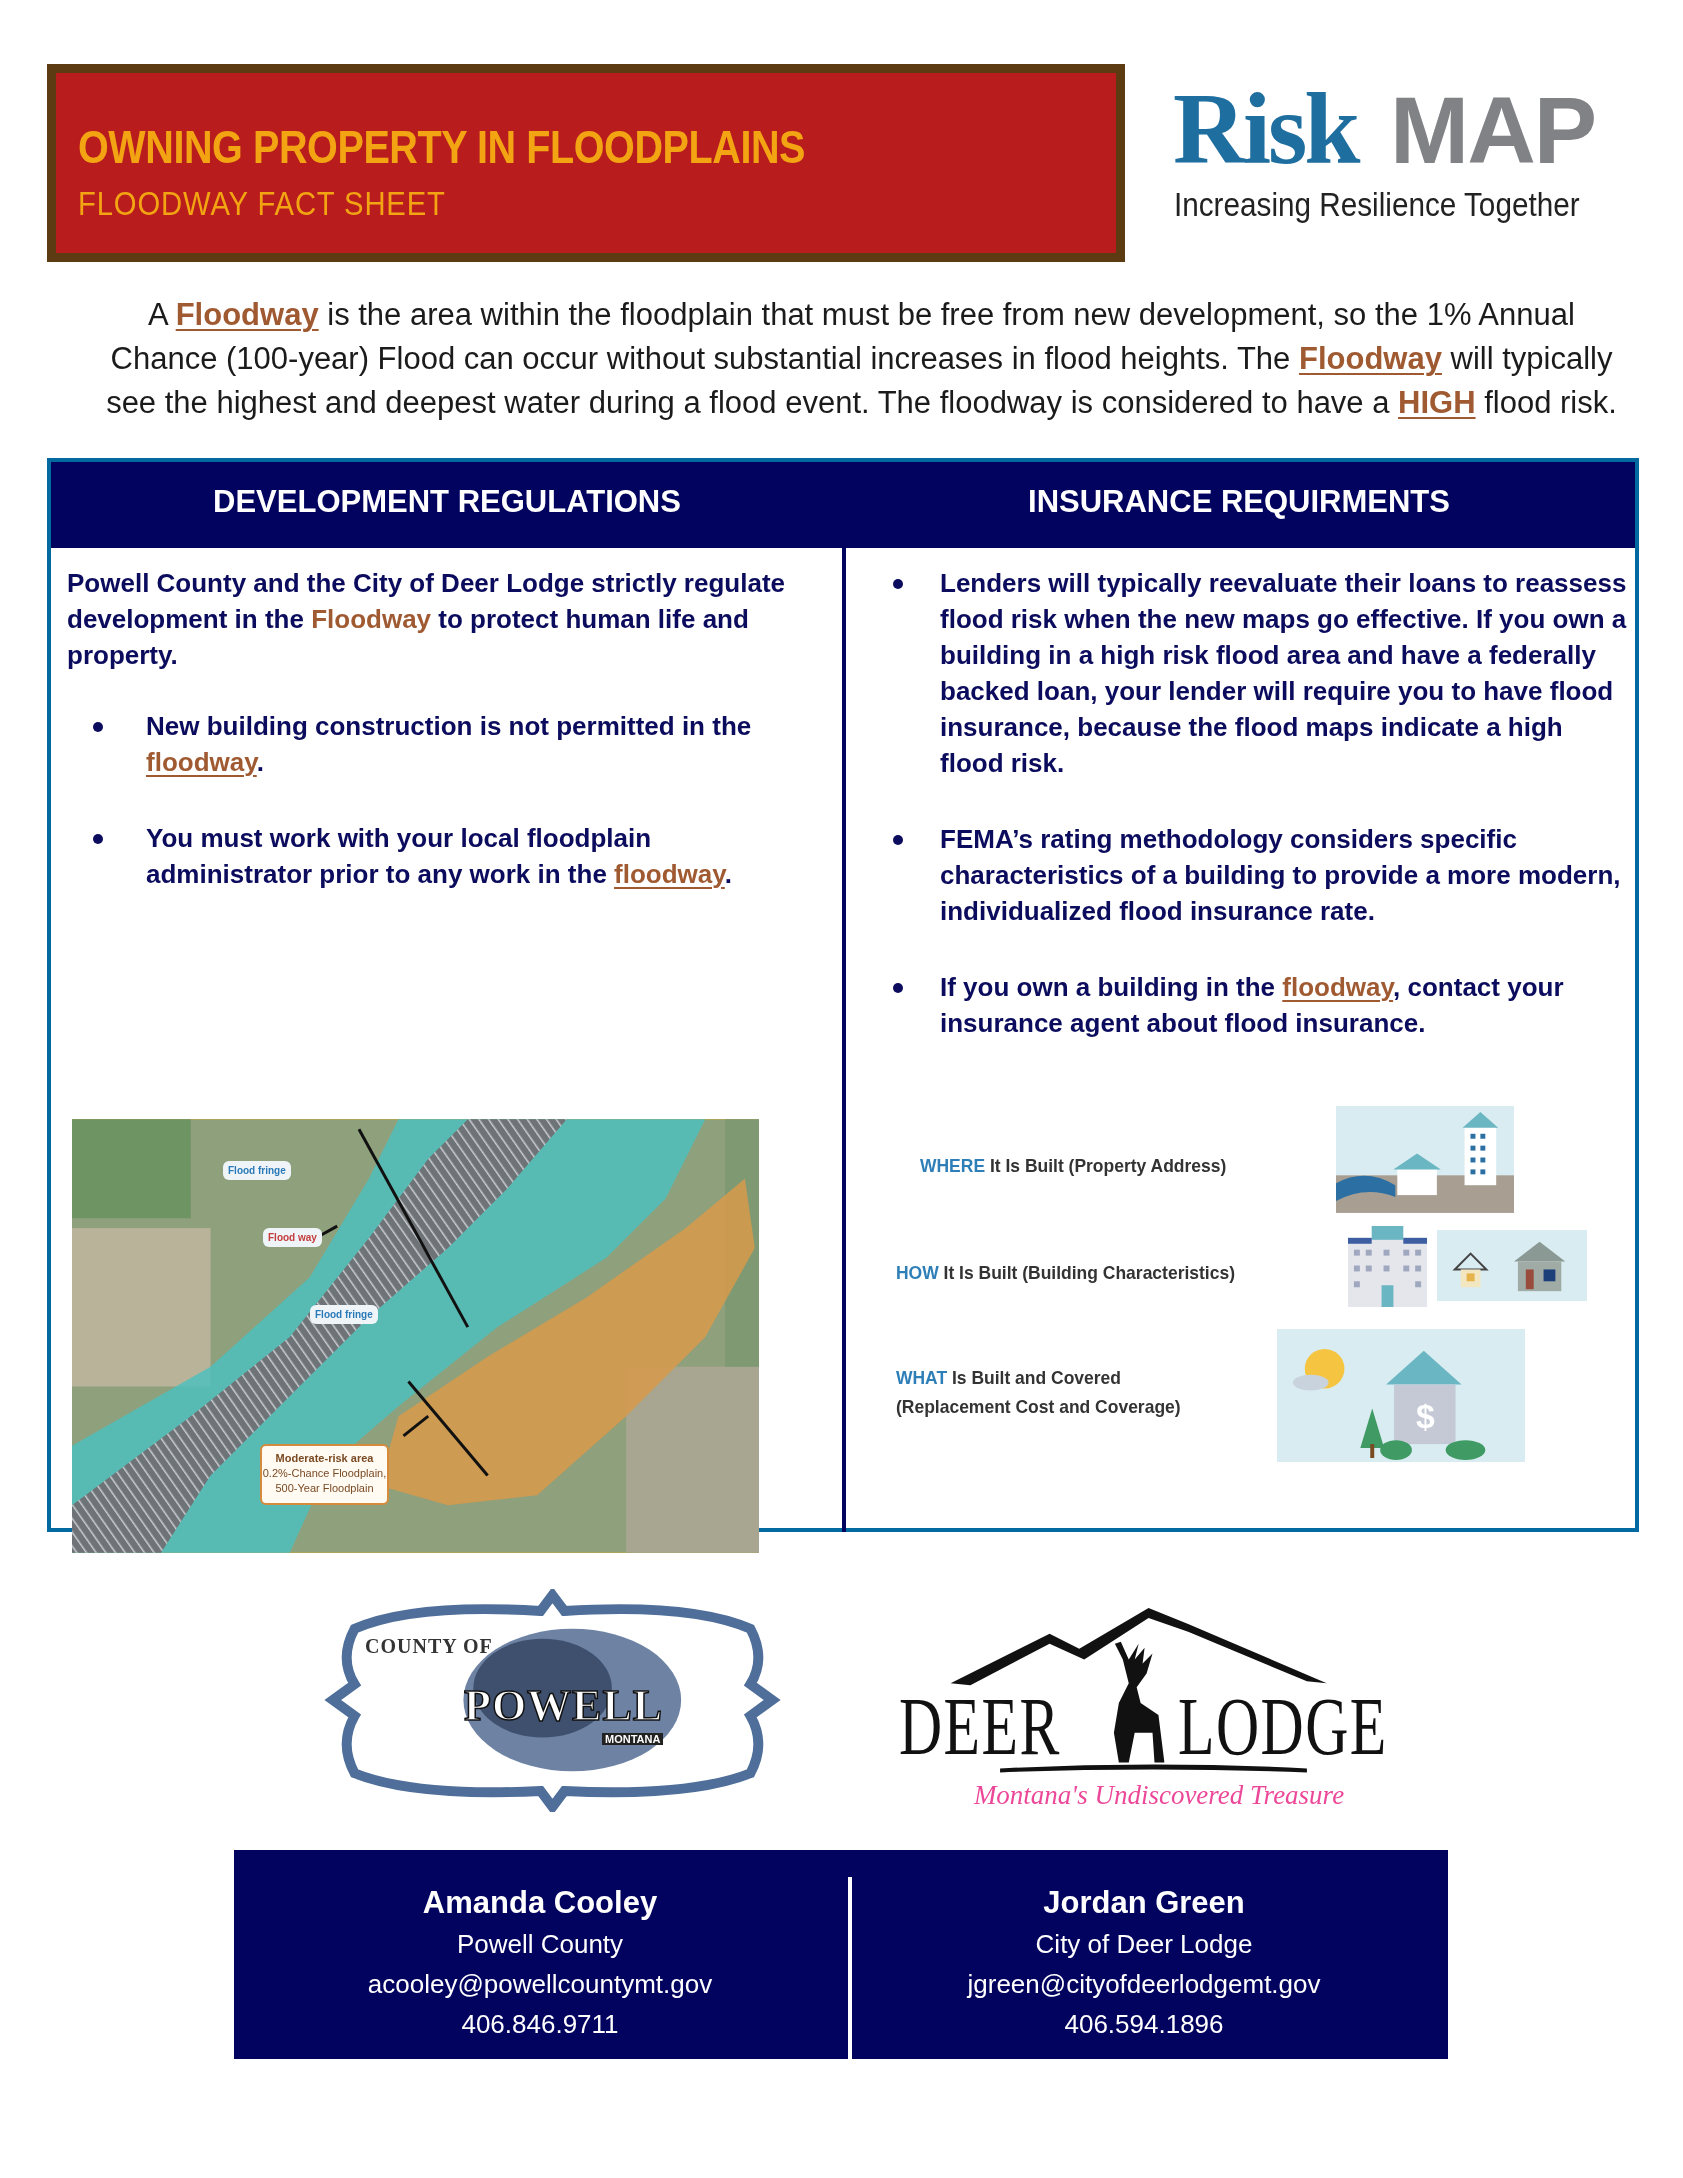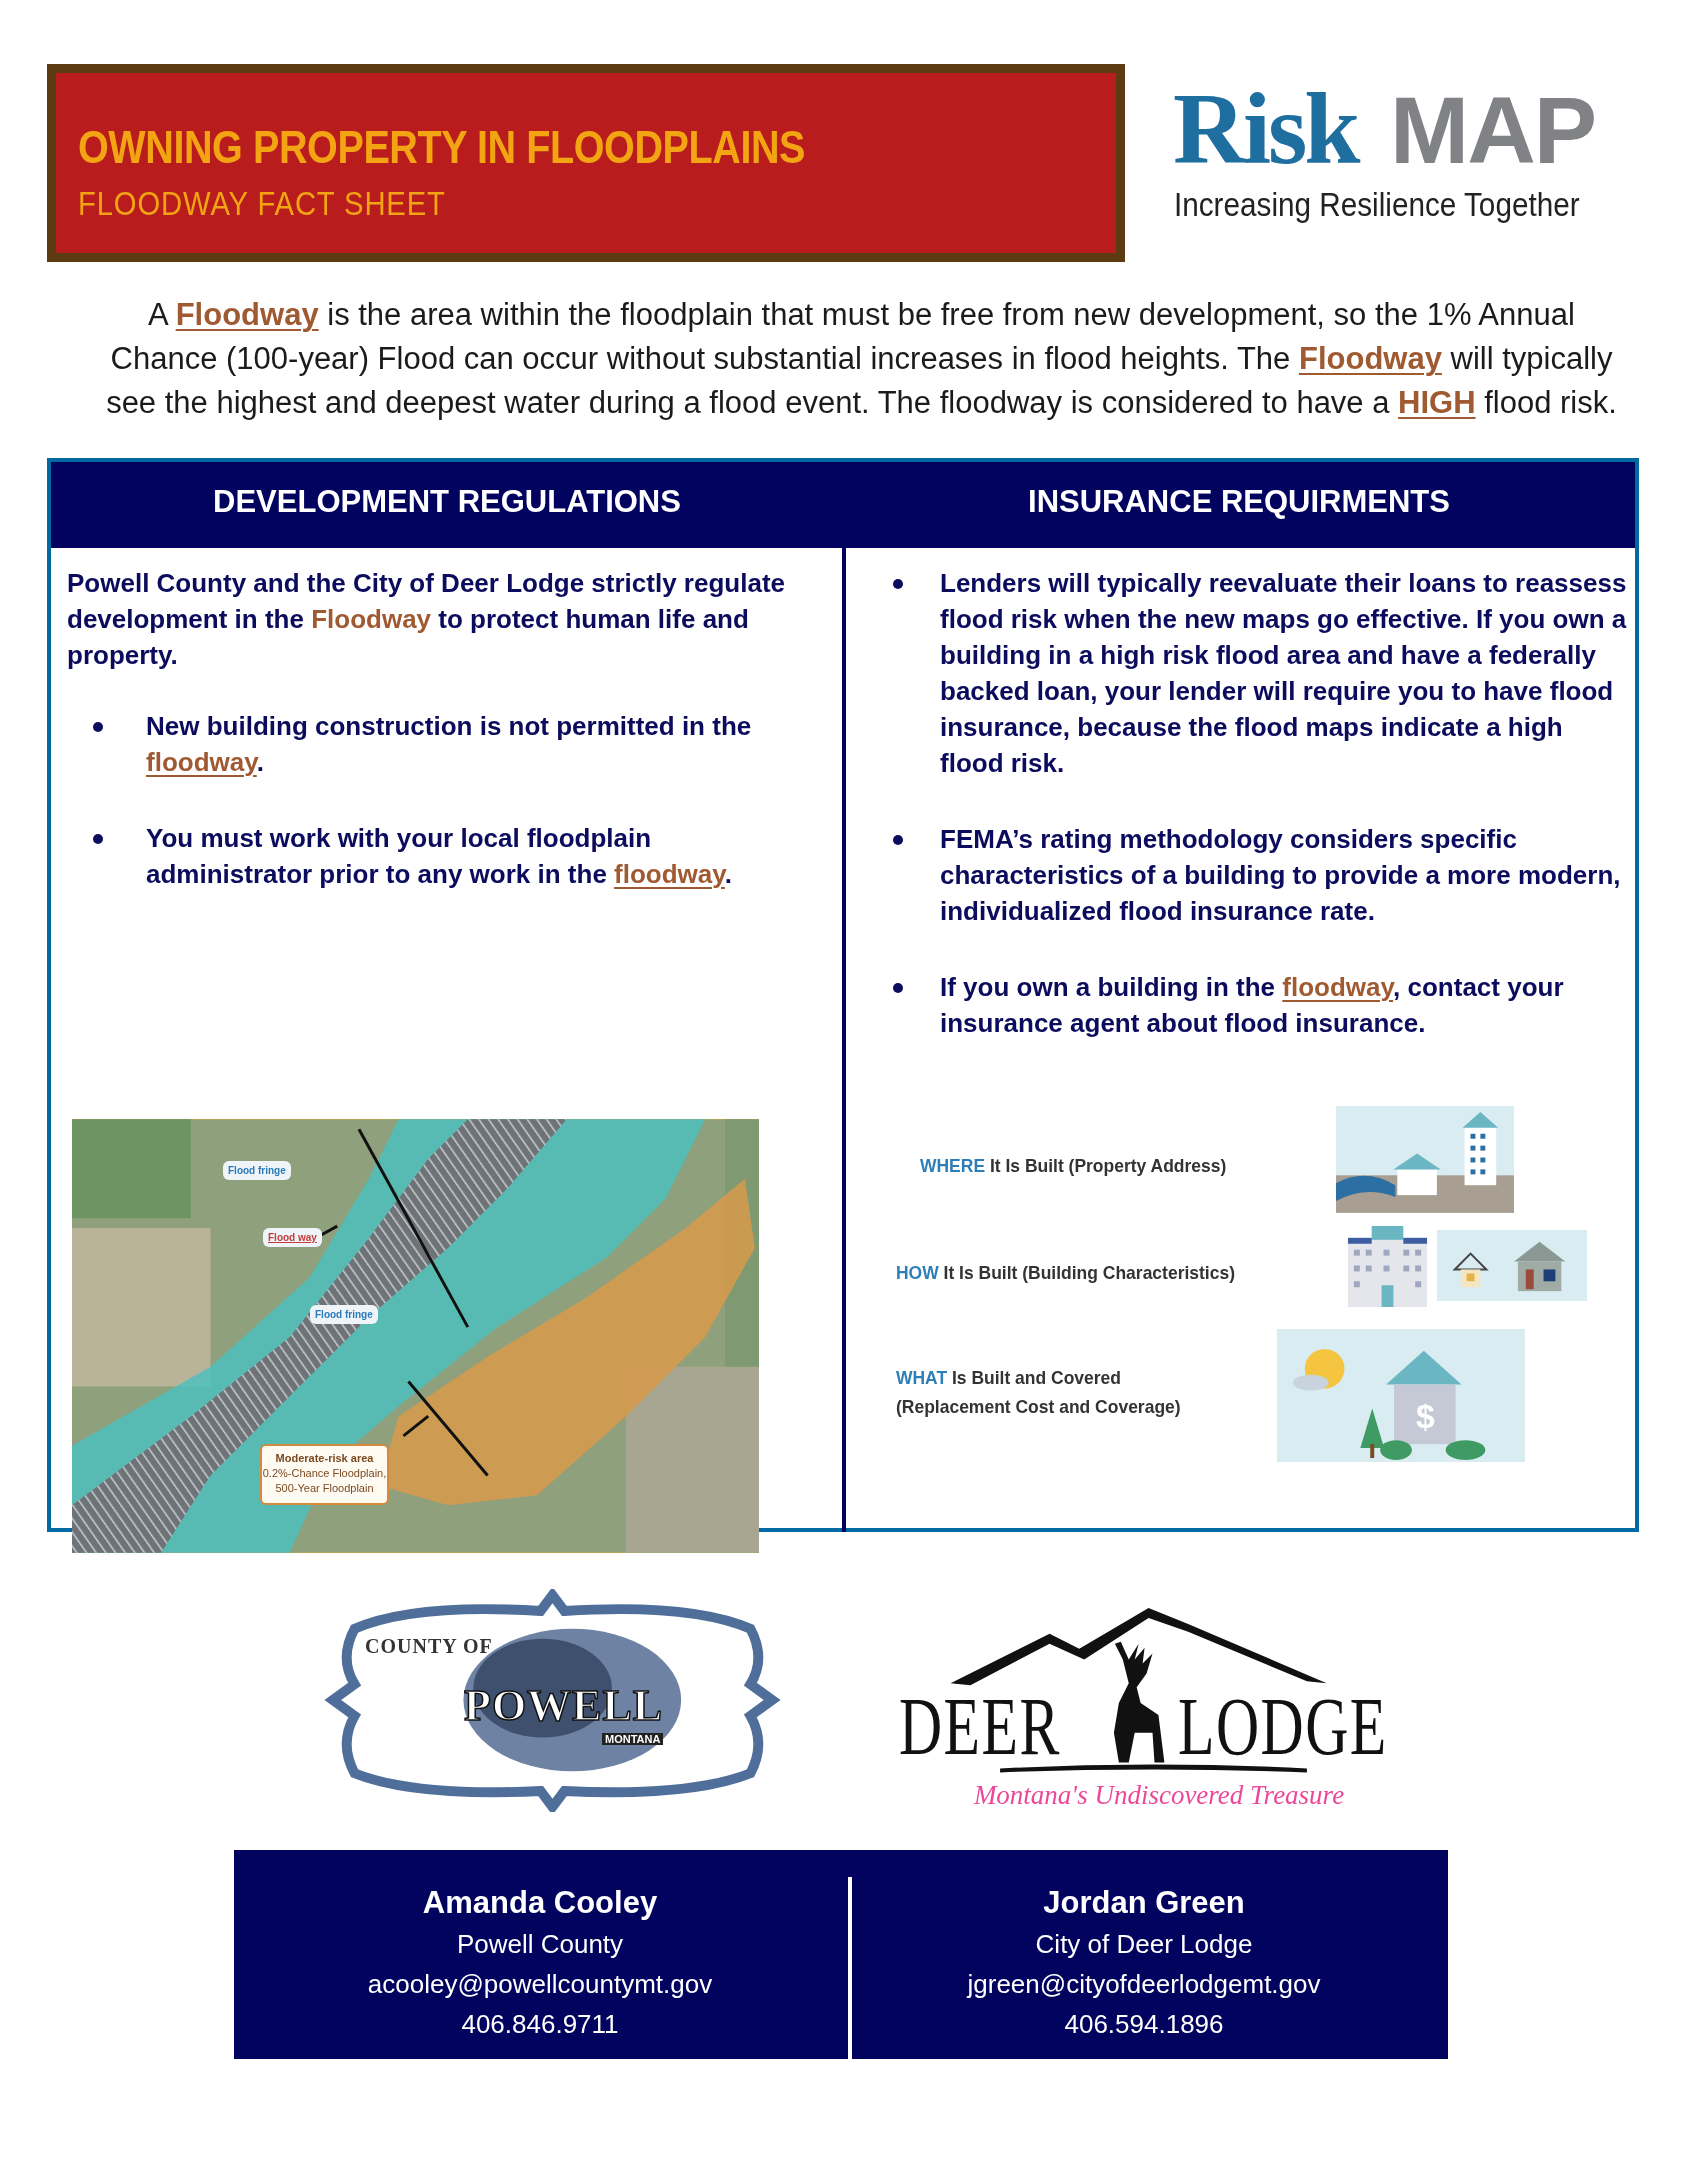--- a/index.html
+++ b/index.html
@@ -163,21 +163,21 @@
       <path d="M0 390 L120 300 L220 220 L300 120 L360 40 L400 0 L500 0 L440 70 L380 130 L300 200 L220 280 L140 360 L90 438 L0 438 Z" fill="url(#hatch)"></path>
 
       <path d="M330 300 L420 240 L520 180 L620 110 L680 60 L690 130 L640 220 L560 300 L470 380 L380 390 L310 370 Z" fill="#d49a4e" opacity="0.9"></path>
 
       <polyline points="290,10 400,210" stroke="#111" stroke-width="3" fill="none"></polyline>
       <line x1="250" y1="118" x2="268" y2="108" stroke="#111" stroke-width="3"></line>
       <polyline points="340,265 420,360" stroke="#111" stroke-width="3" fill="none"></polyline>
       <line x1="360" y1="300" x2="335" y2="320" stroke="#111" stroke-width="3"></line>
     </svg>
     <div class="map-label" style="left:151px; top:42px;">Flood fringe</div>
-    <div class="map-label red" style="left:191px; top:109px;text-decoration:underline;">Flood way</div>
+    <div class="map-label red" style="left:191px; top:109px;">Flood way</div>
     <div class="map-label" style="left:238px; top:186px;">Flood fringe</div>
     <div class="map-callout">
       <b>Moderate-risk area</b>
       <div>0.2%-Chance Floodplain,</div>
       <div>500-Year Floodplain</div>
     </div>
   </div>
 
   <ul class="col-text bullets right">
     <li><span class="dot"></span><span>Lenders will typically reevaluate their loans to reassess flood risk when the new maps go effective. If you own a building in a high risk flood area and have a federally backed loan, your lender will require you to have flood insurance, because the flood maps indicate a high flood risk.</span></li>

